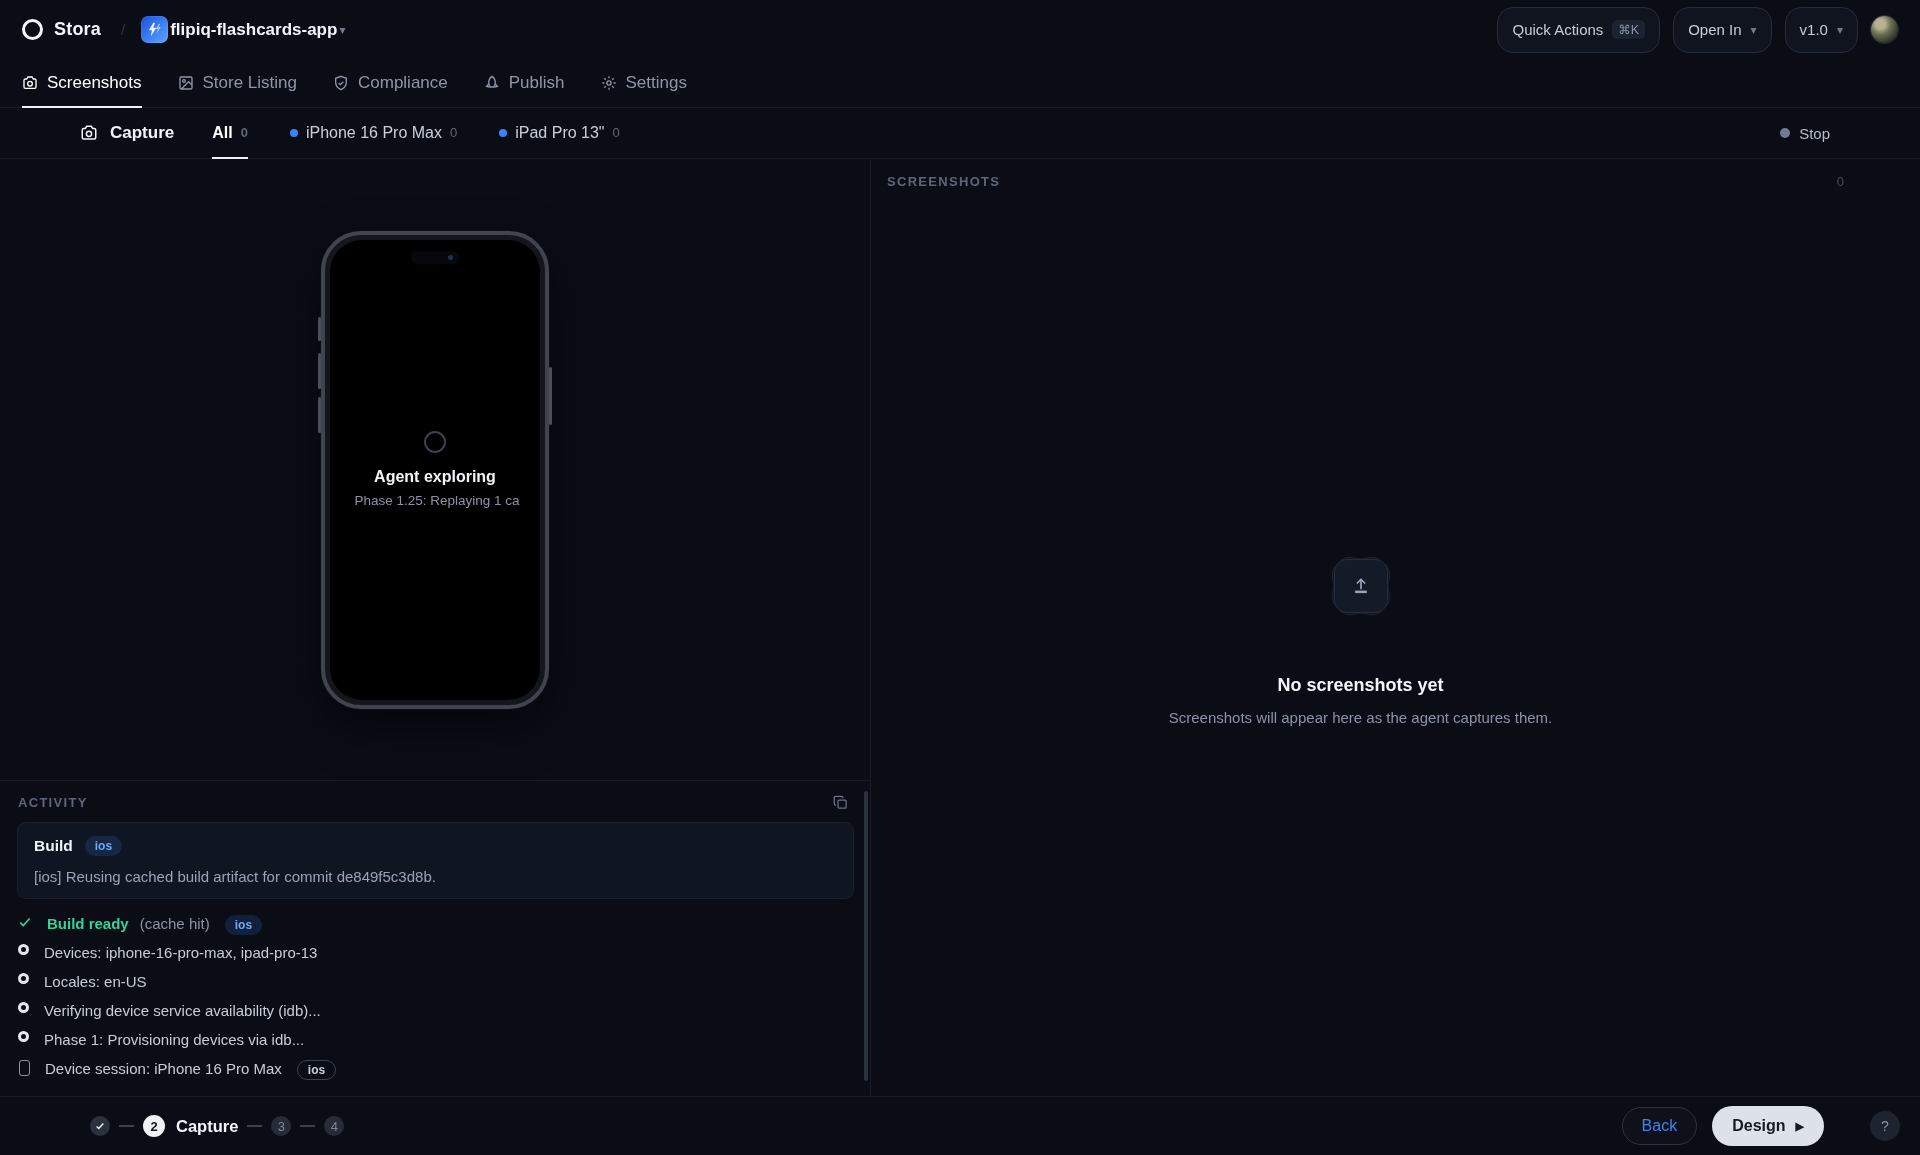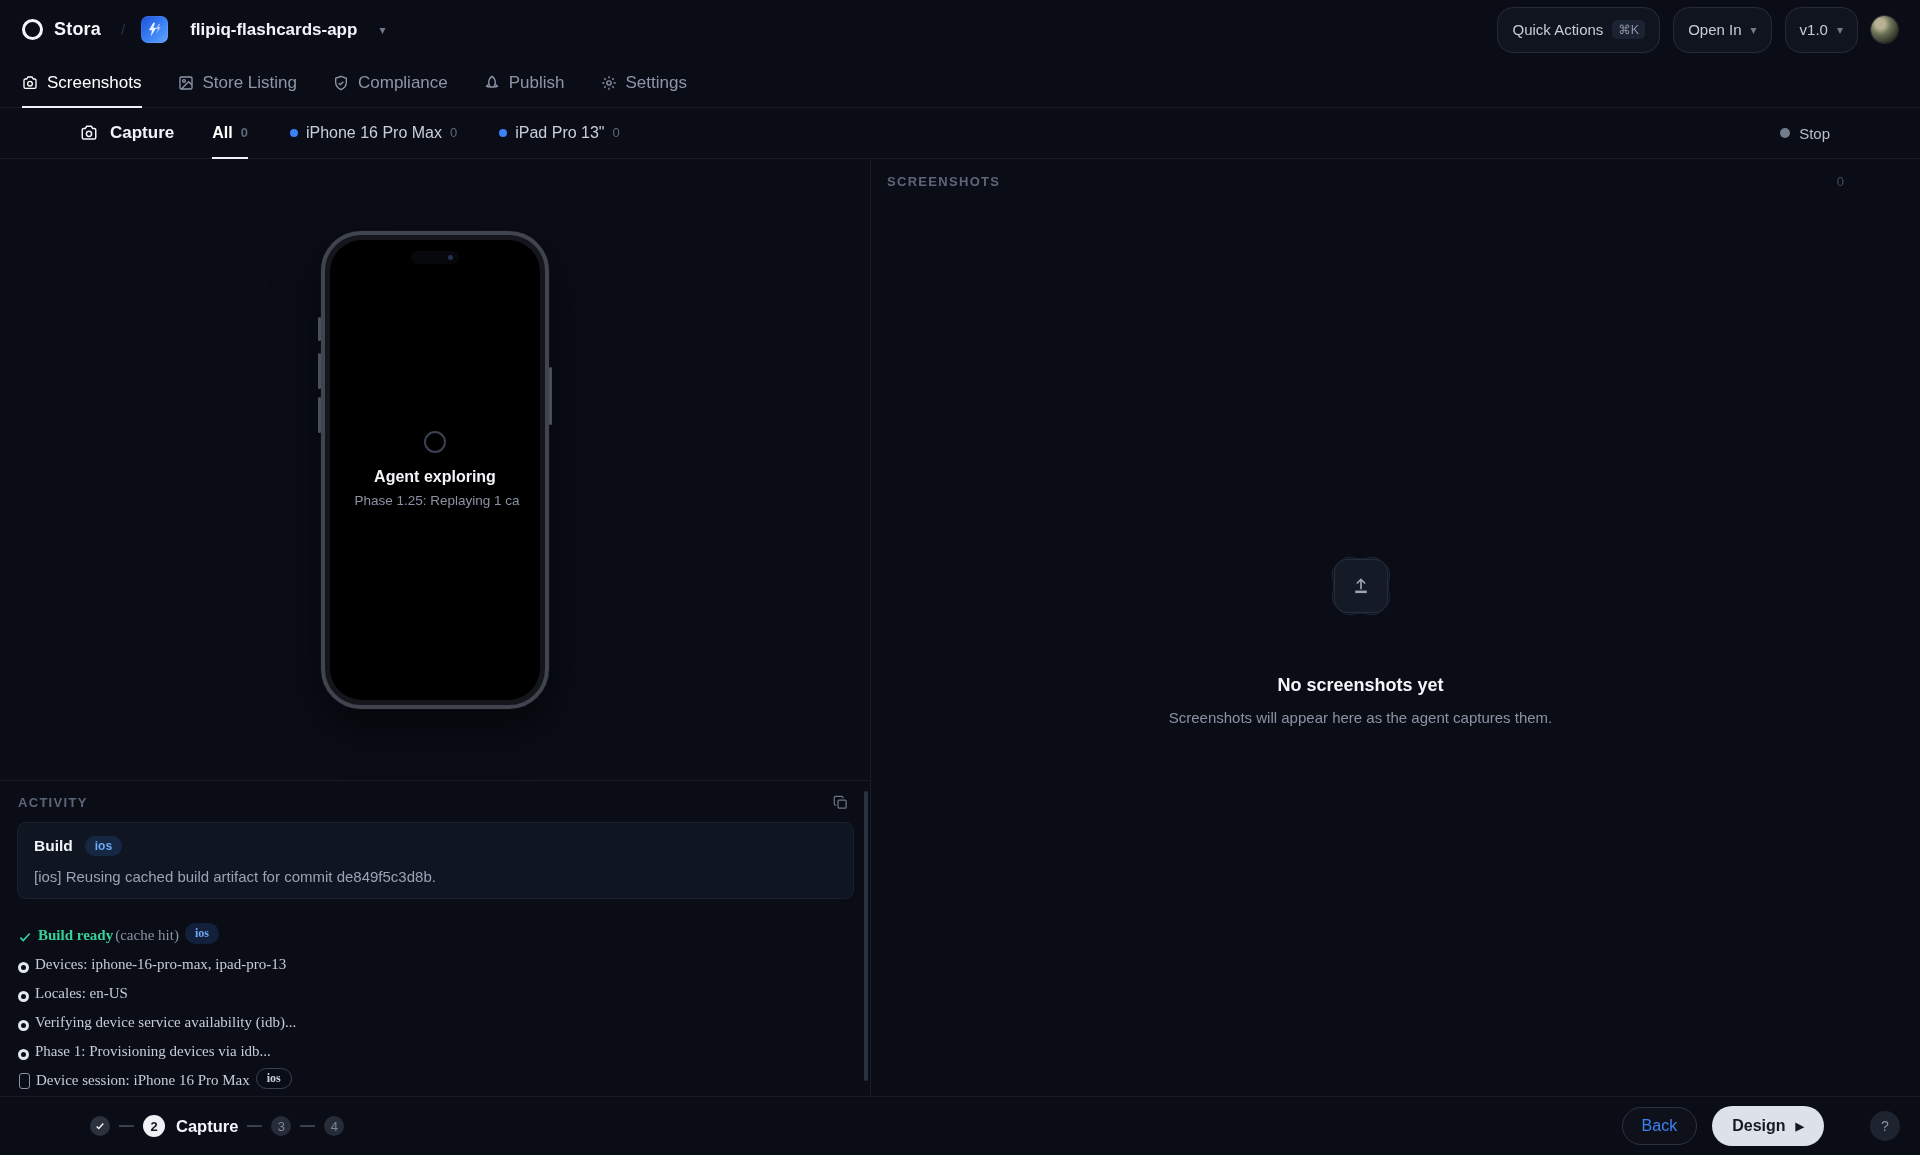--- a/index.html
+++ b/index.html
@@ -10,21 +10,21 @@
     display:flex; flex-direction:column;
   }
   svg { display:block; }
 
   
   .hdr { height:59px; flex:0 0 59px; display:flex; align-items:center; padding:0 22px; }
   .brand { display:flex; align-items:center; gap:11px; }
   .logo-ring { width:21px; height:21px; border-radius:50%; border:3.5px solid #f4f6f9; }
   .brand-name { font-size:18px; font-weight:bold; color:#f4f6f9; letter-spacing:.2px; }
   .crumb-sep { color:#2b3343; font-size:15px; margin:0 16px 0 20px; }
-  .proj { display:flex; align-items:center; gap:22px; cursor:pointer; }
+  .proj { display:flex; align-items:center; gap:2px; cursor:pointer; }
   .proj-icon { width:27px; height:27px; border-radius:7px;
     background:linear-gradient(135deg,#1d4ed8,#3b82f6 55%,#60a5fa);
     display:flex; align-items:center; justify-content:center;
     box-shadow:0 0 0 1px rgba(255,255,255,.08) inset; }
   .proj-name { font-size:17px; font-weight:600; color:#f1f4f9; }
   .chev { color:#717a8c; font-size:12px; }
   .hdr-right { margin-left:auto; display:flex; align-items:center; gap:13px; }
   .pill { height:46px; display:flex; align-items:center; gap:9px; padding:0 14px;
     border:1px solid #242c3c; border-radius:16px; background:#10141f;
     color:#c6cdd9; font-size:15px; cursor:pointer; }
@@ -91,21 +91,21 @@
   .build-card { margin:6px 16px 10px 17px; background:#0f1521;
     border:1px solid rgba(255,255,255,.05); border-radius:9px; padding:13px 16px; }
   .bc-top { display:flex; align-items:center; gap:12px; }
   .bc-title { font-size:15.5px; font-weight:bold; color:#f1f4f9; }
   .badge-ios { background:rgba(59,130,246,.17); color:#6ea8f7; font-size:12px; font-weight:600;
     padding:3px 10px; border-radius:99px; }
   .badge-ios-outline { border:1px solid #3a4354; color:#c9d0dc; font-size:12px; font-weight:600;
     padding:2px 10px; border-radius:99px; }
   .bc-msg { margin-top:12px; font-size:15px; color:#9aa3b5; }
   .events { padding:6px 18px 0 18px; }
-  .ev { display:flex; align-items:flex-end; gap:6px; height:29px; font-size:15px; color:#c6cdd8;font-family:Liberation Serif, serif; }
+  .ev { display:flex; align-items:flex-start; gap:15px; height:29px; font-size:15px; color:#c6cdd8; }
   .ev .txt { white-space:nowrap; }
   .ring { width:11px; height:11px; border-radius:50%; border:3px solid #e3e8f0; flex:0 0 auto; }
   .ev-green { color:#34d399; font-weight:600; }
   .ev-dim { color:#8a93a5; }
   .dev-ic { width:11px; height:16px; border:1.5px solid #8a93a5; border-radius:3px; flex:0 0 auto; margin:0 0 0 1px; }
   .act-scroll { position:absolute; right:2px; top:10px; width:4px; height:290px;
     border-radius:2px; background:#2a3140; }
 
   
   .right { flex:1; display:flex; flex-direction:column; }

